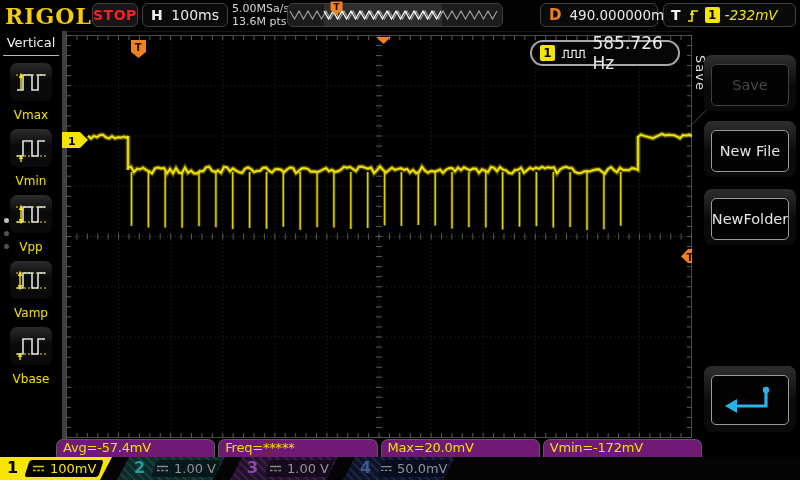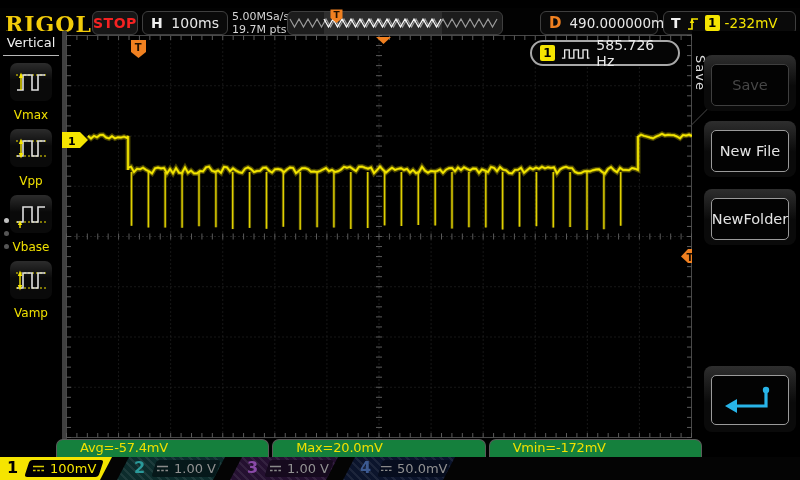--- a/index.html
+++ b/index.html
@@ -1,38 +1,38 @@
 <!DOCTYPE html>
 <html><head>
 <meta charset="utf-8">
 <style>
   html,body{margin:0;padding:0;background:#000;}
   .screen{position:relative;width:800px;height:480px;background:#000;overflow:hidden;
           font-family:"DejaVu Sans",sans-serif;-webkit-font-smoothing:antialiased;}
 
   
-  .topbar{position:absolute;left:0;top:8px;width:800px;height:31px;background:#020202;border-bottom:1px solid #151515;}
+  .topbar{position:absolute;left:0;top:0;width:800px;height:31px;background:#020202;border-bottom:1px solid #151515;}
   .logo{position:absolute;left:5px;top:3px;font-family:"DejaVu Serif",serif;font-weight:bold;
         font-size:22px;color:#f2cc0a;letter-spacing:1px;}
   .pillbox{position:absolute;top:3px;height:24px;background:#0a0a0a;border:1px solid #3f3f3f;
            border-radius:6px;display:flex;align-items:center;box-sizing:border-box;}
   .stopbtn{left:92px;width:46px;justify-content:flex-start;background:#161616;}
   .stopbtn span{color:#f52222;font-weight:bold;font-size:14px;letter-spacing:0.5px;}
   .hsec{left:142px;width:86px;padding:0 8px;justify-content:space-between;}
   .hsec .hlab{color:#f0f0f0;font-weight:bold;font-size:14px;}
   .hsec .hval{color:#e8e8e8;font-size:14px;}
   .sampinfo{position:absolute;left:232px;top:2px;color:#d6d6d6;font-size:11px;line-height:13px;}
   .thumb{left:287px;width:216px;background:#1c1c1c;overflow:visible;}
   .thumb svg{border-radius:6px;}
   .dsec{left:540px;width:118px;padding:0 8px;gap:8px;}
   .dsec .dlab{color:#f08020;font-weight:bold;font-size:15px;}
   .dsec .dval{color:#e8e8e8;font-size:13.5px;}
   .tsec{left:663px;width:133px;padding:0 7px;gap:5px;}
   .tsec .tlab{color:#f0f0f0;font-weight:bold;font-size:14px;}
-  .tsec .tval{color:#f5e500;font-size:13.5px;}
+  .tsec .tval{color:#f5e500;font-size:13.5px;font-style:italic;}
   .chbadge{width:15px;height:16px;background:#f5e500;color:#000;font-weight:bold;font-size:12px;
            border-radius:2px;display:flex;align-items:center;justify-content:center;flex:none;}
   .thumbflag{position:absolute;left:330px;top:1px;}
 
   
   .lsidebar{position:absolute;left:0;top:31px;width:62px;height:427px;background:#000;border-right:5px solid #404040;}
   .ltitle{margin:4px 3px 0 3px;height:20px;color:#f0f0f0;font-size:13px;text-align:center;
           border-bottom:1px solid #b8b8b8;}
   .vitem{margin-top:7px;text-align:center;}
   .vbtn{width:42px;height:38px;margin:0 auto;border-radius:7px;background:linear-gradient(180deg,#2c2c2c,#0a0a0a 45%);
@@ -43,41 +43,41 @@
   .ya{stroke:#f5e500;stroke-width:1.4;}
   .yf{fill:#f5e500;}
   .pagedots{position:absolute;left:4px;top:187px;}
   .pagedots div{width:5px;height:5px;border-radius:50%;margin-bottom:8px;}
 
   
   .scopesvg{position:absolute;left:62px;top:32px;}
   .freqbox{position:absolute;left:530px;top:40px;width:150px;height:26px;background:#050505;
            border:2px solid #a8a8a8;border-radius:14px;display:flex;align-items:center;
            padding:0 8px;gap:6px;box-sizing:border-box;}
-  .freqbox .fval{color:#e8e8e8;font-size:14px;}
+  .freqbox .fval{color:#e8e8e8;font-size:17px;}
 
   
   .rpanel{position:absolute;left:692px;top:31px;width:108px;height:427px;background:#000;}
   .rtab{position:absolute;left:1px;top:24px;width:15px;color:#dcdcdc;font-size:13px;
         writing-mode:vertical-rl;text-orientation:sideways;letter-spacing:1px;}
   .rtabdiag{position:absolute;left:-5px;top:86px;width:24px;height:1px;background:#3c3c3c;transform:rotate(-45deg);}
   .mwrap{position:absolute;left:12px;width:92px;height:56px;border-radius:8px;
          background:linear-gradient(180deg,#2e2e2e,#0a0a0a 55%);}
   .mbtn{position:absolute;left:7px;right:7px;top:9px;height:40px;border-radius:5px;background:#030303;
         border:1px solid #9a9a9a;color:#e4e4e4;font-size:14.5px;display:flex;align-items:center;
         justify-content:center;white-space:nowrap;}
   .mbtn.disabled{border-color:#3f3f3f;color:#474747;}
   .mwrap.ret{height:66px;}
   .mbtn.ret{height:48px;}
 
   
   .measbar{position:absolute;left:56px;top:439px;width:646px;height:18px;display:flex;gap:3px;}
-  .meastab{flex:1;background:#15803d;border:1px solid #5a5a5a;border-bottom:none;
+  .meastab{flex:1;background:#701a75;border:1px solid #5a5a5a;border-bottom:none;
            border-radius:7px 7px 0 0;color:#f0e000;font-size:13px;line-height:16px;
-           padding-left:23px;letter-spacing:-0.2px;box-sizing:border-box;overflow:hidden;}
+           padding-left:6px;letter-spacing:-0.2px;box-sizing:border-box;overflow:hidden;}
 
   
   .chanbar{position:absolute;left:0;top:457px;width:800px;height:23px;background:#040404;}
   .chan{position:absolute;top:0;height:23px;}
   .chan .cnum{position:absolute;top:1px;font-weight:bold;font-size:16px;}
   .chan .cbox{position:absolute;top:2.5px;height:17px;border-radius:3px;display:flex;align-items:center;
               justify-content:center;gap:5px;transform:skewX(-18deg);}
   .chan .cbox > *{transform:skewX(18deg);}
   .chan .cscale{font-size:13px;}
   .ch1{left:0;width:112px;background:#f5e500;
@@ -100,21 +100,21 @@
       <span>STOP</span>
     </div>
 
     <div class="pillbox hsec">
       <span class="hlab">H</span>
       <span class="hval">100ms</span>
     </div>
 
     <div class="sampinfo">
       <div>5.00MSa/s</div>
-      <div>19.7M pts</div>
+      <div>13.6M pts</div>
     </div>
 
     <div class="pillbox thumb">
       <svg id="thumbsvg" width="214" height="22" viewBox="0 0 214 22">
           <rect x="0" y="0" width="214" height="22" rx="6" fill="#1c1c1c"></rect>
           <rect x="36" y="0" width="118" height="22" fill="#2e2e2e"></rect>
           <polyline points="2,7 6.5,15 11,7 15.5,15 20,7 24.5,15 29,7 33.5,15 38,7 42.5,15 47,7 51.5,15 56,7 60.5,15 65,7 69.5,15 74,7 78.5,15 83,7 87.5,15 92,7 96.5,15 101,7 105.5,15 110,7 114.5,15 119,7 123.5,15 128,7 132.5,15 137,7 141.5,15 146,7 150.5,15 155,7 159.5,15 164,7 168.5,15 173,7 177.5,15 182,7 186.5,15 191,7 195.5,15 200,7 204.5,15 209,7" fill="none" stroke="#9a9a9a" stroke-width="1.2"></polyline>
           <polyline points="36,7 40.5,15 45,7 49.5,15 54,7 58.5,15 63,7 67.5,15 72,7 76.5,15 81,7 85.5,15 90,7 94.5,15 99,7 103.5,15 108,7 112.5,15 117,7 121.5,15 126,7 130.5,15 135,7 139.5,15 144,7 148.5,15 153,7" fill="none" stroke="#fafafa" stroke-width="1.3"></polyline>
         </svg>
     </div>
@@ -147,60 +147,71 @@
           <svg width="34" height="30" viewBox="0 0 34 30">
         <path class="yd" d="M2,8 h30"></path>
             <path class="wp" d="M3,23 h6 v-15 h9 v15 h6 v-15 h7"></path>
         <line class="ya" x1="7" y1="23" x2="7" y2="9"></line>
             <polygon class="yf" points="7,5.5 4.8,11 9.2,11"></polygon>
       </svg>
         </div>
       <div class="vlabel">Vmax</div>
     </div>
 
+    <div class="vitem">
+      <div class="vbtn">
+          <svg width="34" height="30" viewBox="0 0 34 30">
+        <path class="yd" d="M2,23 h30"></path>
+            <path class="wp" d="M3,23 h6 v-15 h9 v15 h6 v-15 h7"></path>
+        <line class="ya" x1="7" y1="29" x2="7" y2="24"></line>
+            <polygon class="yf" points="7,21.5 4.8,26 9.2,26"></polygon>
+      </svg>
+        </div>
+      <div class="vlabel">Vmin</div>
+    </div>
 
     <div class="vitem">
       <div class="vbtn">
           <svg width="34" height="30" viewBox="0 0 34 30">
         <path class="yd" d="M2,8 h30"></path>
             <path class="yd" d="M2,23 h30"></path>
             <path class="wp" d="M3,23 h6 v-15 h9 v15 h6 v-15 h7"></path>
         <line class="ya" x1="7" y1="22" x2="7" y2="9"></line>
         <polygon class="yf" points="7,5.5 4.8,11 9.2,11"></polygon>
             <polygon class="yf" points="7,25.5 4.8,20 9.2,20"></polygon>
       </svg>
         </div>
       <div class="vlabel">Vpp</div>
     </div>
 
 
     <div class="vitem">
       <div class="vbtn">
           <svg width="34" height="30" viewBox="0 0 34 30">
-        <path class="yd" d="M2,23 h30"></path>
-            <path class="wp" d="M3,23 h6 v-15 h9 v15 h6 v-15 h7"></path>
-        <line class="ya" x1="6" y1="29" x2="6" y2="24"></line>
-            <polygon class="yf" points="6,21.5 3.8,26 8.2,26"></polygon>
-      </svg>
-        </div>
-      <div class="vlabel">Vbase</div>
-    </div>
-
-    <div class="vitem">
-      <div class="vbtn">
-          <svg width="34" height="30" viewBox="0 0 34 30">
         <path class="yd" d="M2,8 h30"></path>
             <path class="yd" d="M2,23 h30"></path>
             <path class="wp" d="M3,23 h6 v-15 h9 v15 h6 v-15 h7"></path>
         <line class="ya" x1="6" y1="22" x2="6" y2="9"></line>
         <polygon class="yf" points="6,5.5 3.8,11 8.2,11"></polygon>
             <polygon class="yf" points="6,25.5 3.8,20 8.2,20"></polygon>
       </svg>
         </div>
       <div class="vlabel">Vamp</div>
+    </div>
+
+    <div class="vitem">
+      <div class="vbtn">
+          <svg width="34" height="30" viewBox="0 0 34 30">
+        <path class="yd" d="M2,23 h30"></path>
+            <path class="wp" d="M3,23 h6 v-15 h9 v15 h6 v-15 h7"></path>
+        <line class="ya" x1="6" y1="29" x2="6" y2="24"></line>
+            <polygon class="yf" points="6,21.5 3.8,26 8.2,26"></polygon>
+      </svg>
+        </div>
+      <div class="vlabel">Vbase</div>
     </div>
 
     <div class="pagedots">
       <div style="background:#c0c0c0;"></div>
         <div style="background:#555;"></div>
         <div style="background:#555;"></div>
     </div>
   </div>
 
   <svg class="scopesvg" width="632" height="410" viewBox="0 0 632 410">
@@ -642,20 +653,21 @@
           <circle cx="47" cy="8" r="3.2" fill="#28b4e8"></circle>
           <path d="M47,10 V24 H17" stroke="#28b4e8" stroke-width="3.2" fill="none"></path>
           <polygon points="18,17 18,31 6,24" fill="#28b4e8"></polygon>
         </svg>
       </div>
     </div>
   </div>
 
   <div class="measbar">
     <div class="meastab">Avg=-57.4mV</div>
+    <div class="meastab">Freq=*****</div>
     <div class="meastab">Max=20.0mV</div>
     <div class="meastab">Vmin=-172mV</div>
   </div>
 
   <div class="chanbar">
 
     <div class="chan ch1">
       <div class="cnum" style="left:7px;color:#000;">1</div>
       <div class="cbox" style="left:27px;width:74px;background:#000;">
         <svg width="13" height="9" viewBox="0 0 13 9">

